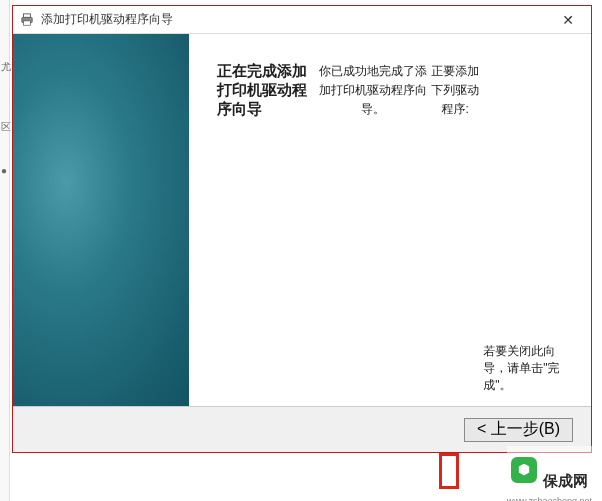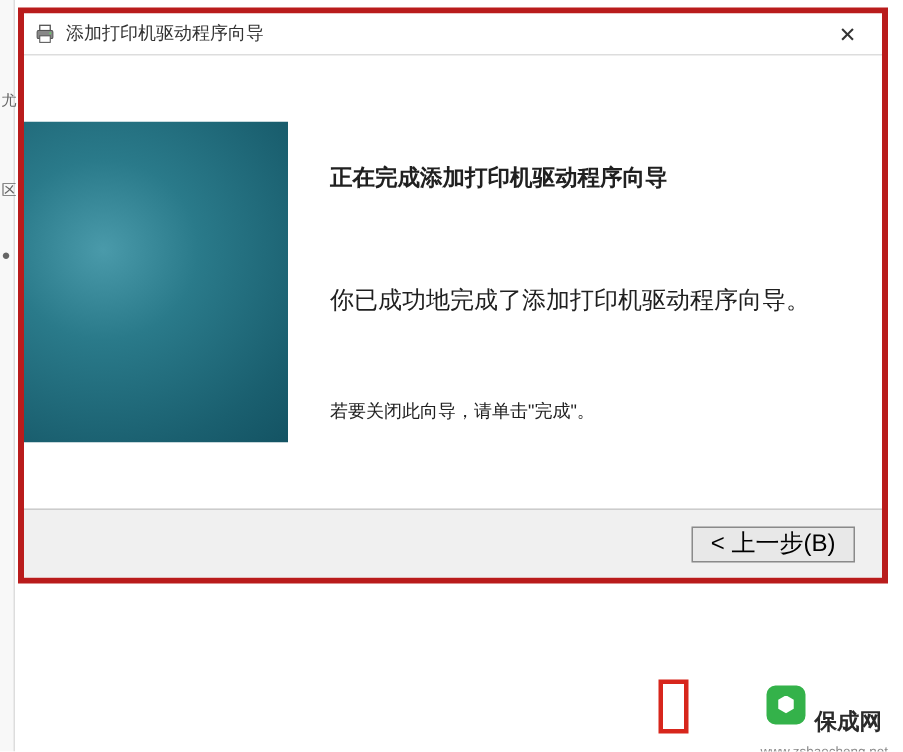--- a/index.html
+++ b/index.html
@@ -20,26 +20,25 @@
       height: 100%;
       background: #f8f8f8;
       border-right: 1px solid #ddd;
     }
     .strip-marks { position: absolute; left: 1px; width: 8px; color: #666; font-size: 10px; }
     .dialog {
       position: absolute;
       left: 12px;
       top: 5px;
       width: 580px;
-      height: 384px;
-      border: 4px solid #b91c1c;
+      height: 448px;
+      border: 1px solid #b91c1c;
       background: #fff;
       display: flex;
       flex-direction: column;
-      gap: 44px;
     }
     .titlebar {
       height: 28px;
       display: flex;
       align-items: center;
       padding: 0 6px;
       border-bottom: 1px solid #ddd;
       background: #fff;
     }
     .titlebar-icon {
@@ -62,32 +61,33 @@
     .side-panel {
       width: 176px;
       height: 100%;
       background: linear-gradient(180deg, #2a6a7a 0%, #1a5565 30%, #0f4a5a 60%, #186872 100%);
       background: radial-gradient(ellipse 180% 140% at 30% 40%, #4a9aaa 0%, #2a7a8a 20%, #1a5f6f 45%, #0d4858 70%, #1a707a 100%);
     }
     .content {
       flex: 1;
       padding: 28px 28px 12px 28px;
       display: flex;
-      flex-direction: column;
+      flex-direction: row;
       color: #202020;
     }
     .content-heading {
       font-size: 15px;
       font-weight: bold;
       margin-bottom: 60px;
     }
     .content-text {
-      font-size: 16px;
+      font-size: 12px;
       margin-bottom: 22px;
       line-height: 1.6;
+      text-align: center;
     }
     .content-driver {
       font-size: 12px;
       font-family: "Segoe UI", Arial, sans-serif;
       margin-top: 2px;
     }
     .content-spacer { flex: 1; }
     .content-footnote {
       font-size: 12px;
       margin-top: auto;
@@ -181,20 +181,21 @@
     </span>
     <span class="titlebar-title">添加打印机驱动程序向导</span>
     <span class="titlebar-close">✕</span>
   </div>
 
   <div class="wizard-body">
     <div class="side-panel"></div>
     <div class="content">
       <div class="content-heading">正在完成添加打印机驱动程序向导</div>
       <div class="content-text">你已成功地完成了添加打印机驱动程序向导。</div>
+      <div class="content-text">正要添加下列驱动程序:</div>
       <div class="content-spacer"></div>
       <div class="content-footnote">若要关闭此向导，请单击"完成"。</div>
     </div>
   </div>
 
   <div class="button-bar">
     <button class="wiz-button">&lt; 上一步(B)</button>
   </div>
 </div>
 

